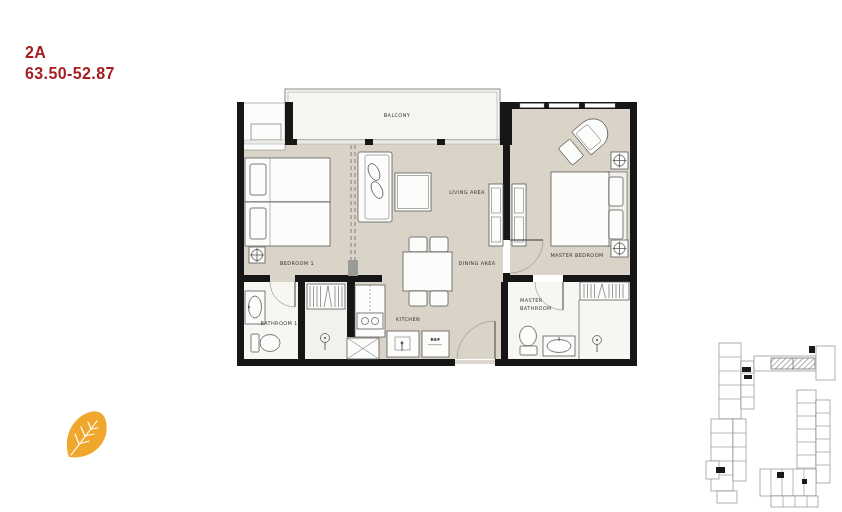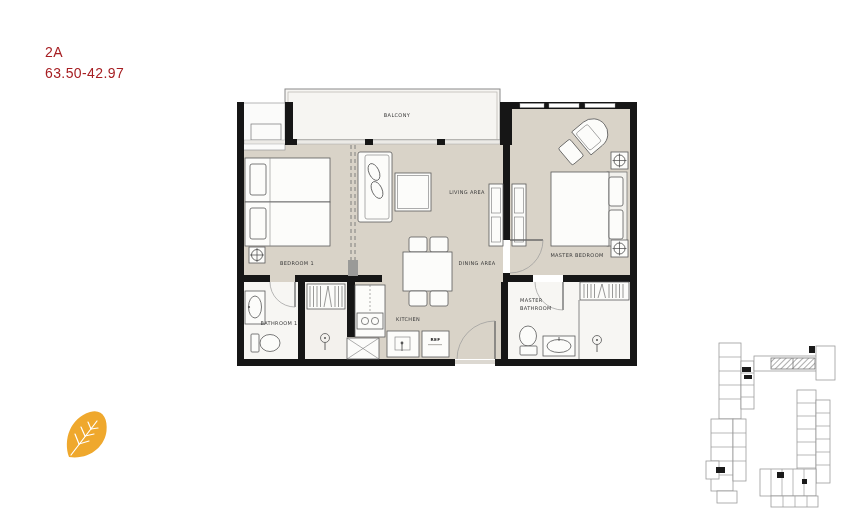--- a/index.html
+++ b/index.html
@@ -2,21 +2,21 @@
 <html><head>
 <meta charset="utf-8">
 <style>
   html,body{margin:0;padding:0;background:#ffffff;}
   .page{
     position:relative;width:842px;height:512px;background:#ffffff;
     font-family:"Liberation Sans",sans-serif;overflow:hidden;
   }
   .title-block{
     position:absolute;left:25px;top:42px;color:#A61E22;
-    font-weight:normal;font-size:14px;line-height:21px;letter-spacing:.4px;margin-left:20px;
+    font-weight:bold;font-size:16px;line-height:21px;letter-spacing:.4px;
   }
   .plan-svg{position:absolute;left:237px;top:88px;}
   .keyplan-svg{position:absolute;left:703px;top:333px;}
   .leaf-svg{position:absolute;left:62px;top:408px;}
   svg text{
     font-family:"DejaVu Sans",sans-serif;fill:#3a3a3a;letter-spacing:.35px;
   }
   .room-label{font-size:5px;}
   .ref-label{font-size:4.2px;font-weight:bold;fill:#222;}
   .wall{fill:#161616;}
@@ -26,21 +26,21 @@
   .kp{fill:#ffffff;stroke:#9b9b9b;stroke-width:0.8;}
   .kp-line{stroke:#9b9b9b;stroke-width:0.7;}
 </style>
 </head>
 <body>
 
 <div class="page">
 
   <div class="title-block">
     <div>2A</div>
-    <div>63.50-42.97</div>
+    <div>63.50-52.87</div>
   </div>
 
   <svg class="plan-svg" width="400" height="280" viewBox="0 0 400 280">
 
     <g>
       <rect x="7" y="52" width="259" height="219" fill="#D9D3C8"></rect>
       <rect x="273" y="21" width="120" height="166" fill="#D9D3C8"></rect>
       <rect x="7" y="194" width="54" height="77" fill="#F7F6F3"></rect>
       <rect x="68" y="194" width="42" height="77" fill="#F3F1ED"></rect>
       <rect x="271" y="194" width="122" height="77" fill="#F7F6F3"></rect>

